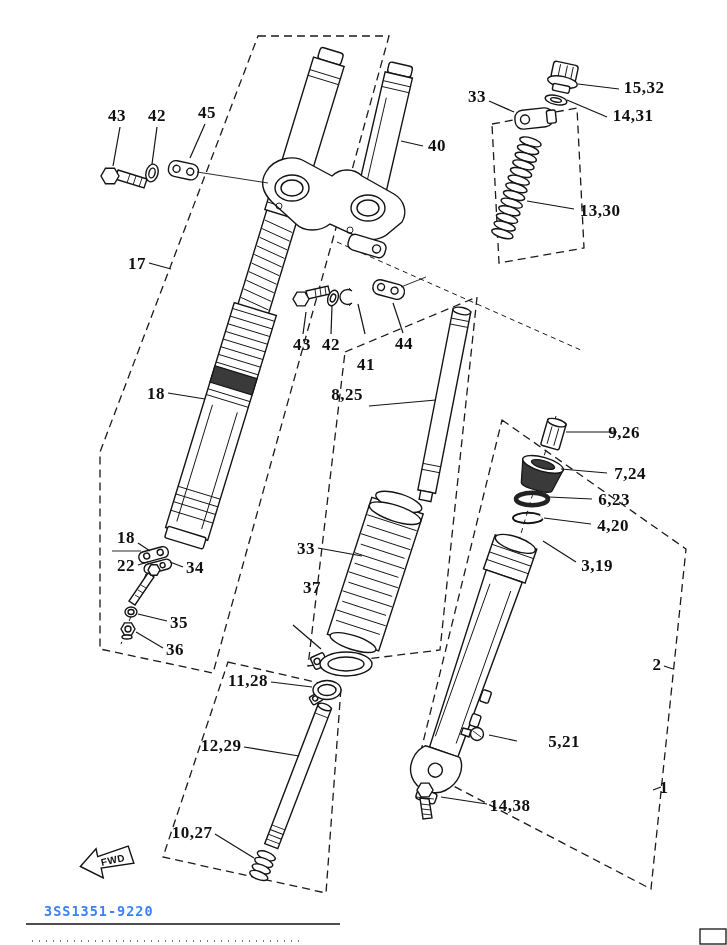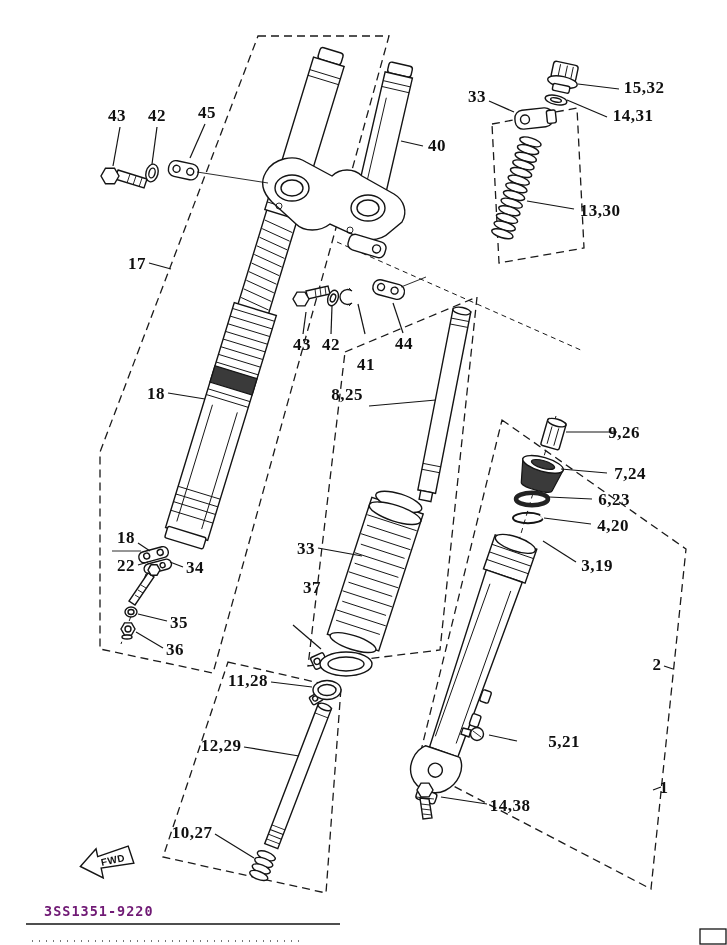--- a/index.html
+++ b/index.html
@@ -8,21 +8,21 @@
     font-family:"Liberation Serif", serif;overflow:hidden;margin:0 auto;
   }
   .stage svg{position:absolute;left:0;top:0;}
   .part-label{
     position:absolute;transform:translate(-50%,-50%);
     font:700 17px "Liberation Serif", serif;color:#101010;
     letter-spacing:.5px;white-space:nowrap;user-select:none;
   }
   .doc-code{
     position:absolute;left:44px;top:903px;
-    font:700 13.5px "DejaVu Sans Mono", monospace;color:#701a75;letter-spacing:1px;
+    font:700 13.5px "DejaVu Sans Mono", monospace;color:#3b82f6;letter-spacing:1px;
   }
   
   .ln{stroke:#141414;stroke-width:1.3;fill:none;}
   .thin{stroke:#141414;stroke-width:.9;fill:none;}
   .part{stroke:#141414;stroke-width:1.4;fill:#ffffff;}
   .dark{stroke:#141414;stroke-width:1.2;fill:#3a3a3a;}
   .dash{stroke:#1a1a1a;stroke-width:1.3;fill:none;stroke-dasharray:8 5;}
   .dashthin{stroke:#1a1a1a;stroke-width:1;fill:none;stroke-dasharray:5 4;}
   .leader{stroke:#141414;stroke-width:1.2;fill:none;}
   .fwdtext{font:700 10px "Liberation Sans", sans-serif;fill:#101010;letter-spacing:.5px;}

